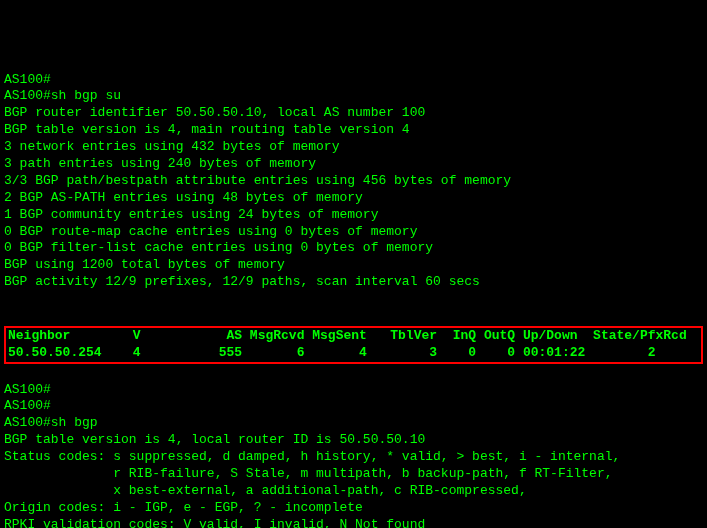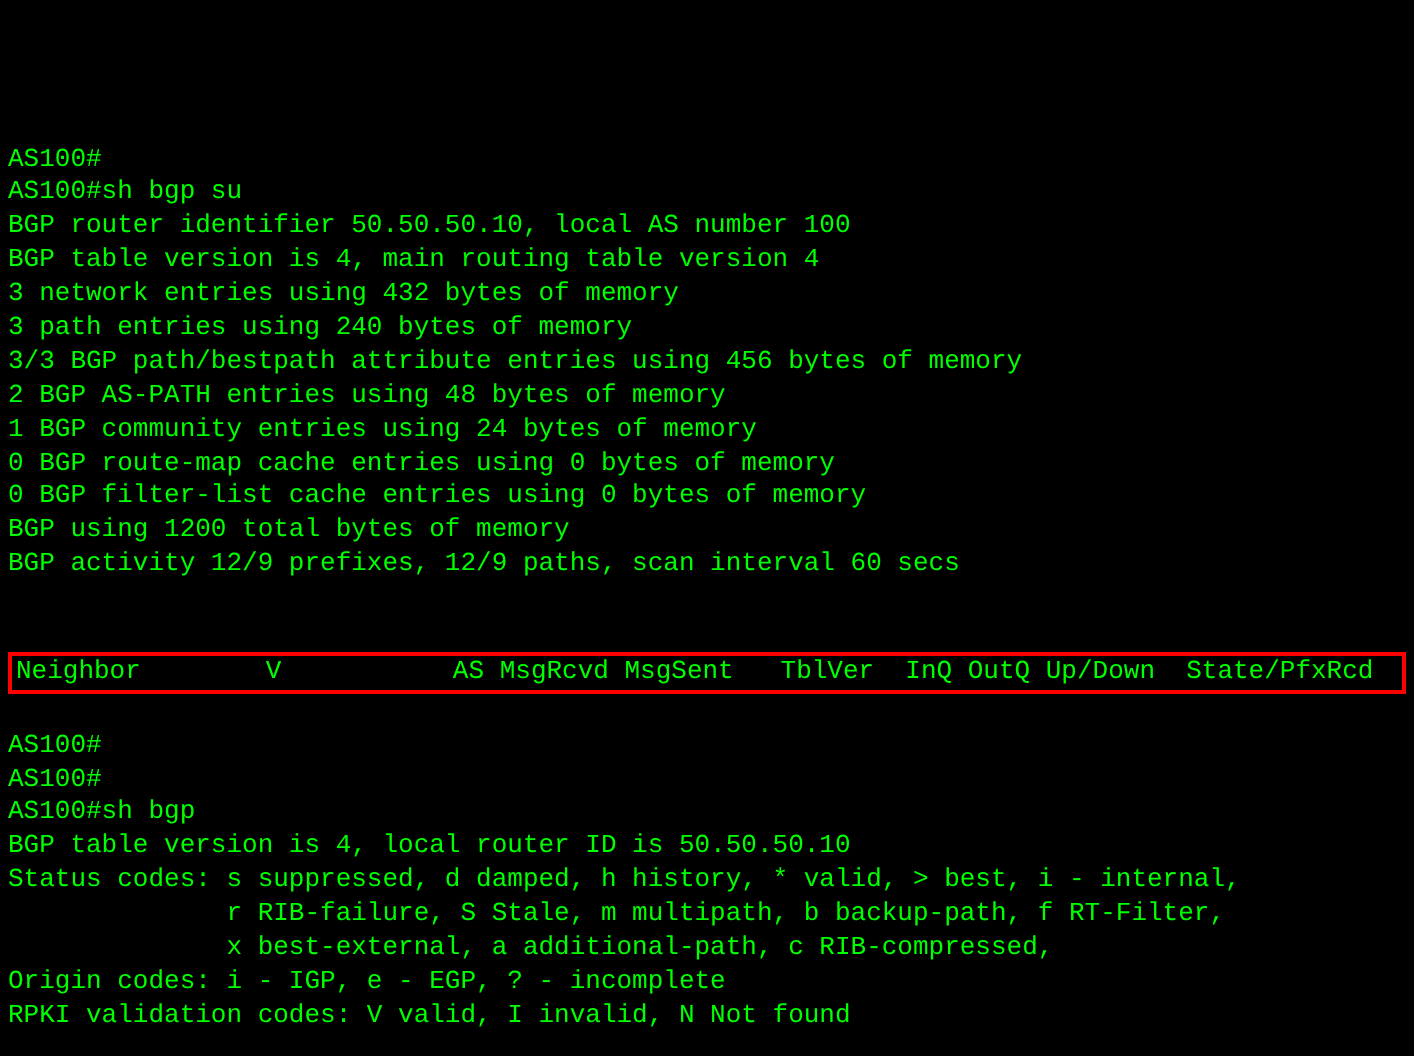--- a/index.html
+++ b/index.html
@@ -11,28 +11,29 @@
       line-height: 1.3;
       padding: 4px;
       width: 707px;
       white-space: pre;
     }
     .line { white-space: pre; }
     .highlight-box {
       border: 2px solid #ff0000;
       margin: 1px 0;
       padding: 0 2px;
+      font-weight: bold;
     }
   </style>
 </head>
 <body>
 
 
 
 <div id="block1"><div class="line">AS100#</div><div class="line">AS100#sh bgp su</div><div class="line">BGP router identifier 50.50.50.10, local AS number 100</div><div class="line">BGP table version is 4, main routing table version 4</div><div class="line">3 network entries using 432 bytes of memory</div><div class="line">3 path entries using 240 bytes of memory</div><div class="line">3/3 BGP path/bestpath attribute entries using 456 bytes of memory</div><div class="line">2 BGP AS-PATH entries using 48 bytes of memory</div><div class="line">1 BGP community entries using 24 bytes of memory</div><div class="line">0 BGP route-map cache entries using 0 bytes of memory</div><div class="line">0 BGP filter-list cache entries using 0 bytes of memory</div><div class="line">BGP using 1200 total bytes of memory</div><div class="line">BGP activity 12/9 prefixes, 12/9 paths, scan interval 60 secs</div><div class="line">&nbsp;</div></div>
-<div class="highlight-box" id="box1"><div class="line">Neighbor        V           AS MsgRcvd MsgSent   TblVer  InQ OutQ Up/Down  State/PfxRcd</div></div>
+<div class="highlight-box" id="box1"><div class="line">Neighbor        V           AS MsgRcvd MsgSent   TblVer  InQ OutQ Up/Down  State/PfxRcd</div><div class="line">50.50.50.254    4          555       6       4        3    0    0 00:01:22        2</div></div>
 <div id="block2"><div class="line">AS100#</div><div class="line">AS100#</div><div class="line">AS100#sh bgp</div><div class="line">BGP table version is 4, local router ID is 50.50.50.10</div><div class="line">Status codes: s suppressed, d damped, h history, * valid, &gt; best, i - internal,</div><div class="line">              r RIB-failure, S Stale, m multipath, b backup-path, f RT-Filter,</div><div class="line">              x best-external, a additional-path, c RIB-compressed,</div><div class="line">Origin codes: i - IGP, e - EGP, ? - incomplete</div><div class="line">RPKI validation codes: V valid, I invalid, N Not found</div></div>
 
 
 
 
 
 
 
 </body></html>

